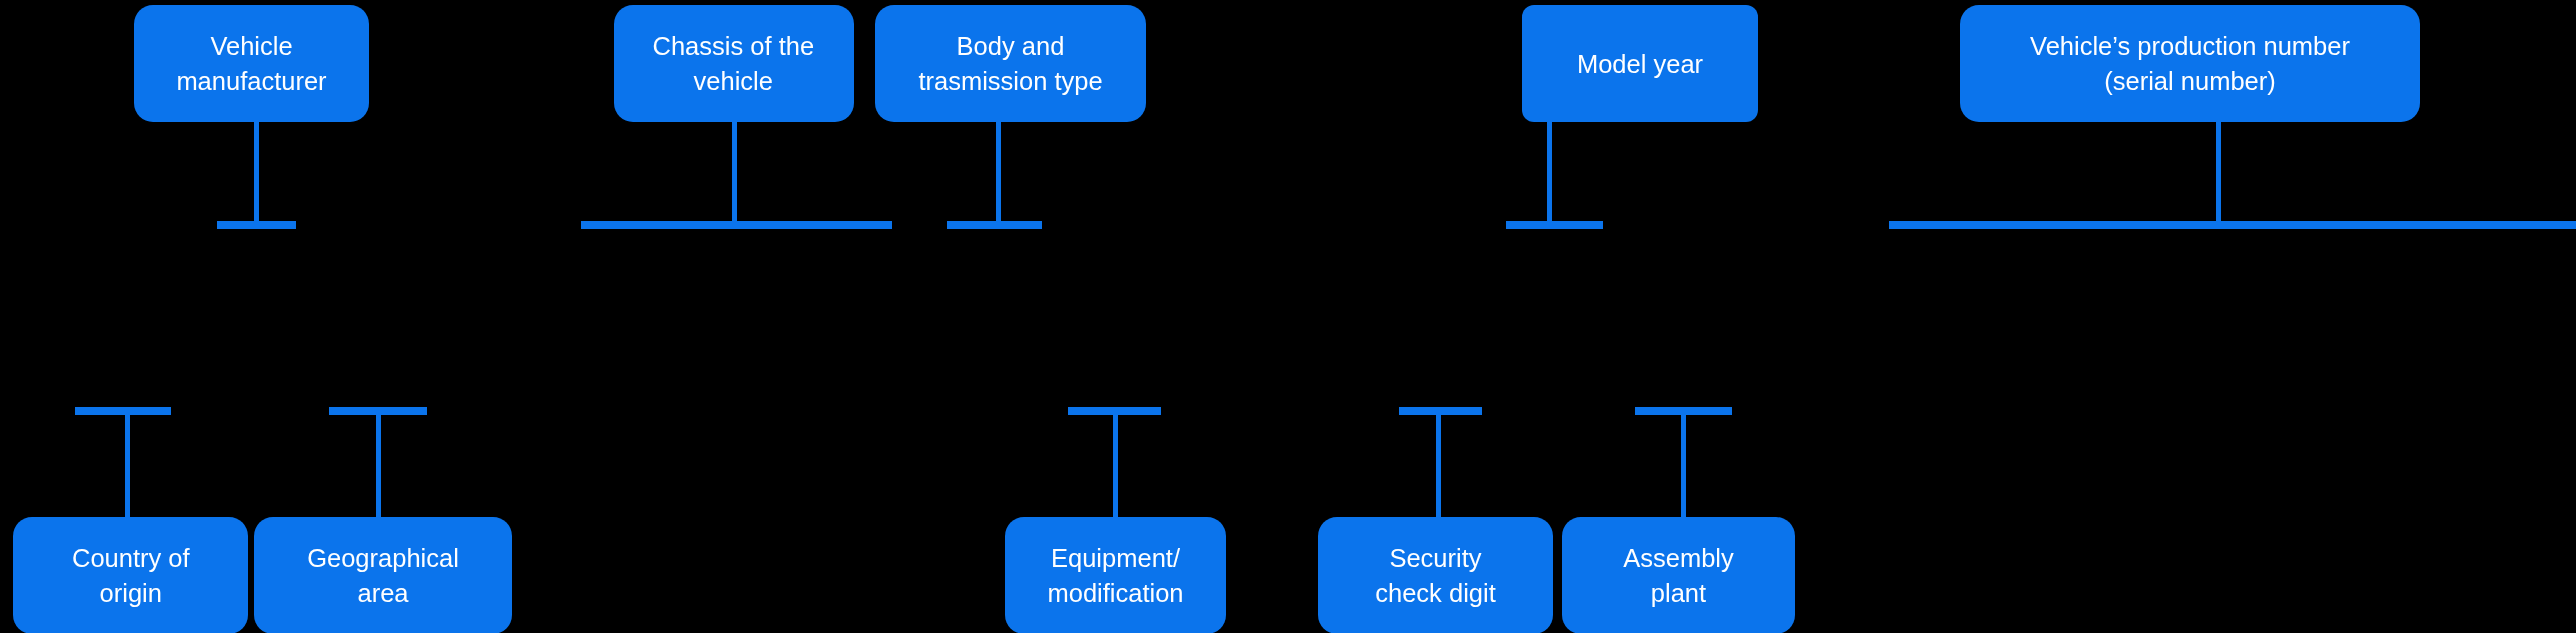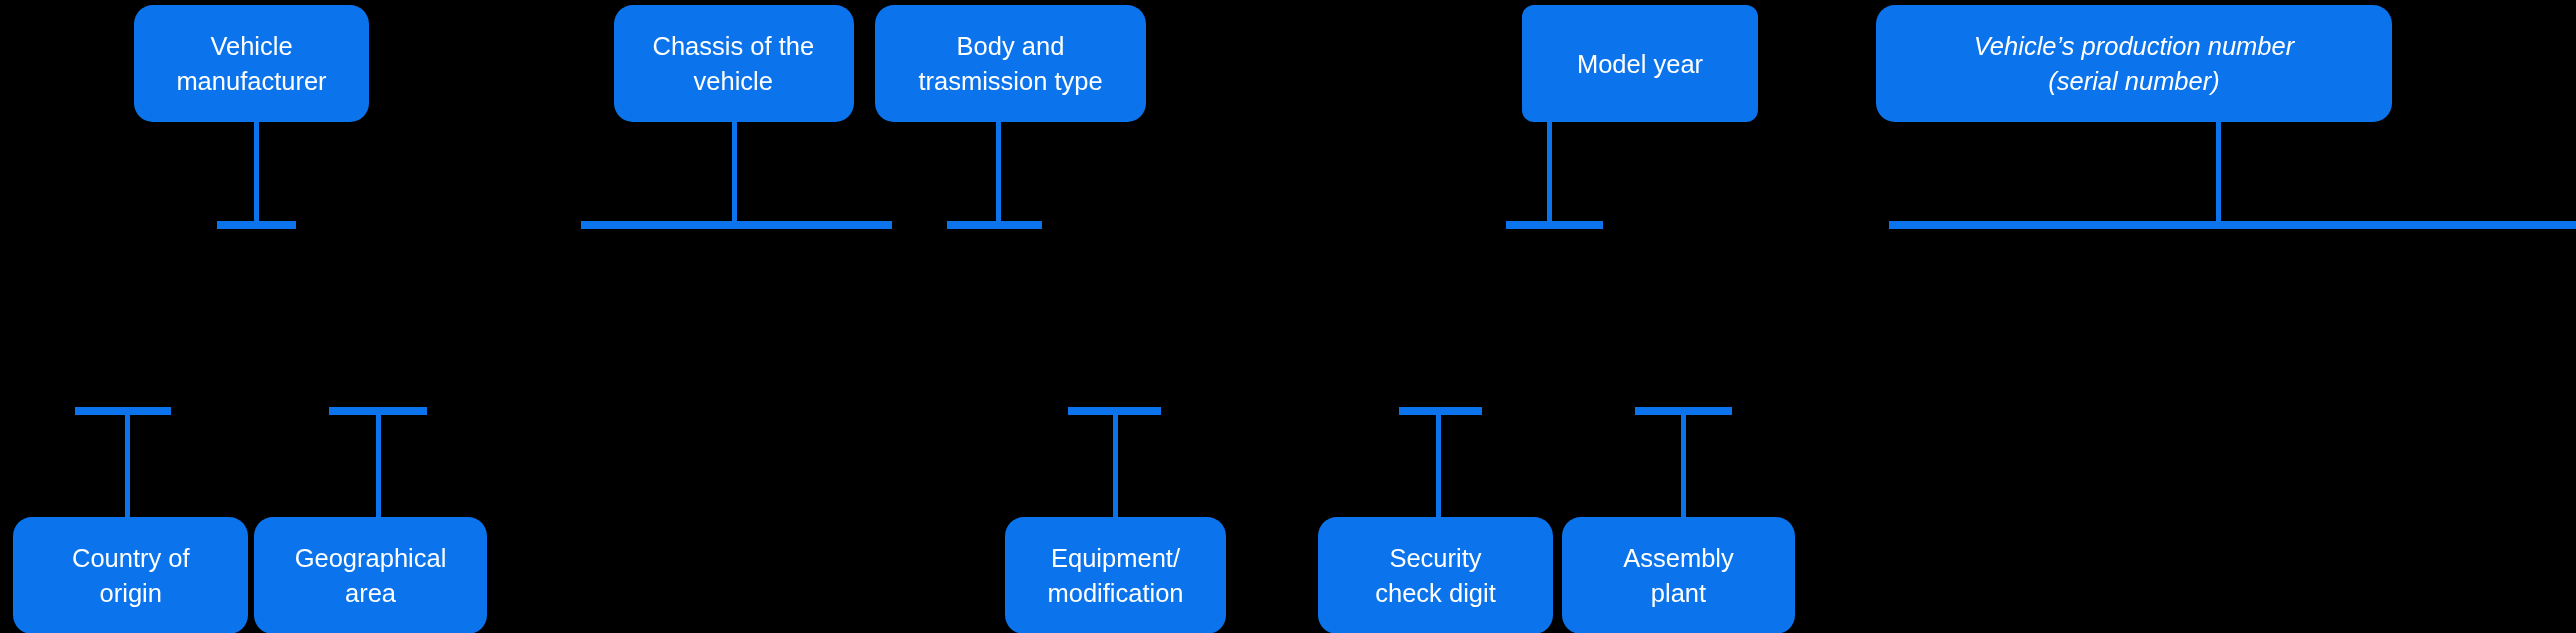--- a/index.html
+++ b/index.html
@@ -48,25 +48,25 @@
     background: var(--connector, #0b74ec);
   }
   .cap.top { top: 221px; }
   .cap.bottom { top: 407px; }
 
   
   .n-vm       { left: 134px;  width: 235px; }
   .n-chassis  { left: 614px;  width: 240px; padding-left: 8px; }
   .n-body     { left: 863px; width: 271px; margin-left: 12px; }
   .n-year     { left: 1522px; width: 236px; border-radius: 12px; }
-  .n-prod     { left: 1876px; width: 516px; font-style: italic; }
+  .n-prod     { left: 1960px; width: 460px; }
 
   
   .n-country  { left: 1.3px;    width: 235px; margin-left: 12px; }
-  .n-geo      { left: 254px;  width: 233px; }
+  .n-geo      { left: 254px;  width: 258px; }
   .n-equip    { left: 1005px; width: 221px; }
   .n-security { left: 1318px; width: 235px; }
   .n-assembly { left: 1562px; width: 233px; }
 
   
   .s-vm       { left: 254px; }
   .s-chassis  { left: 732px; }
   .s-body     { left: 996px; }
   .s-year     { left: 1547px; }
   .s-prod     { left: 2216px; }

